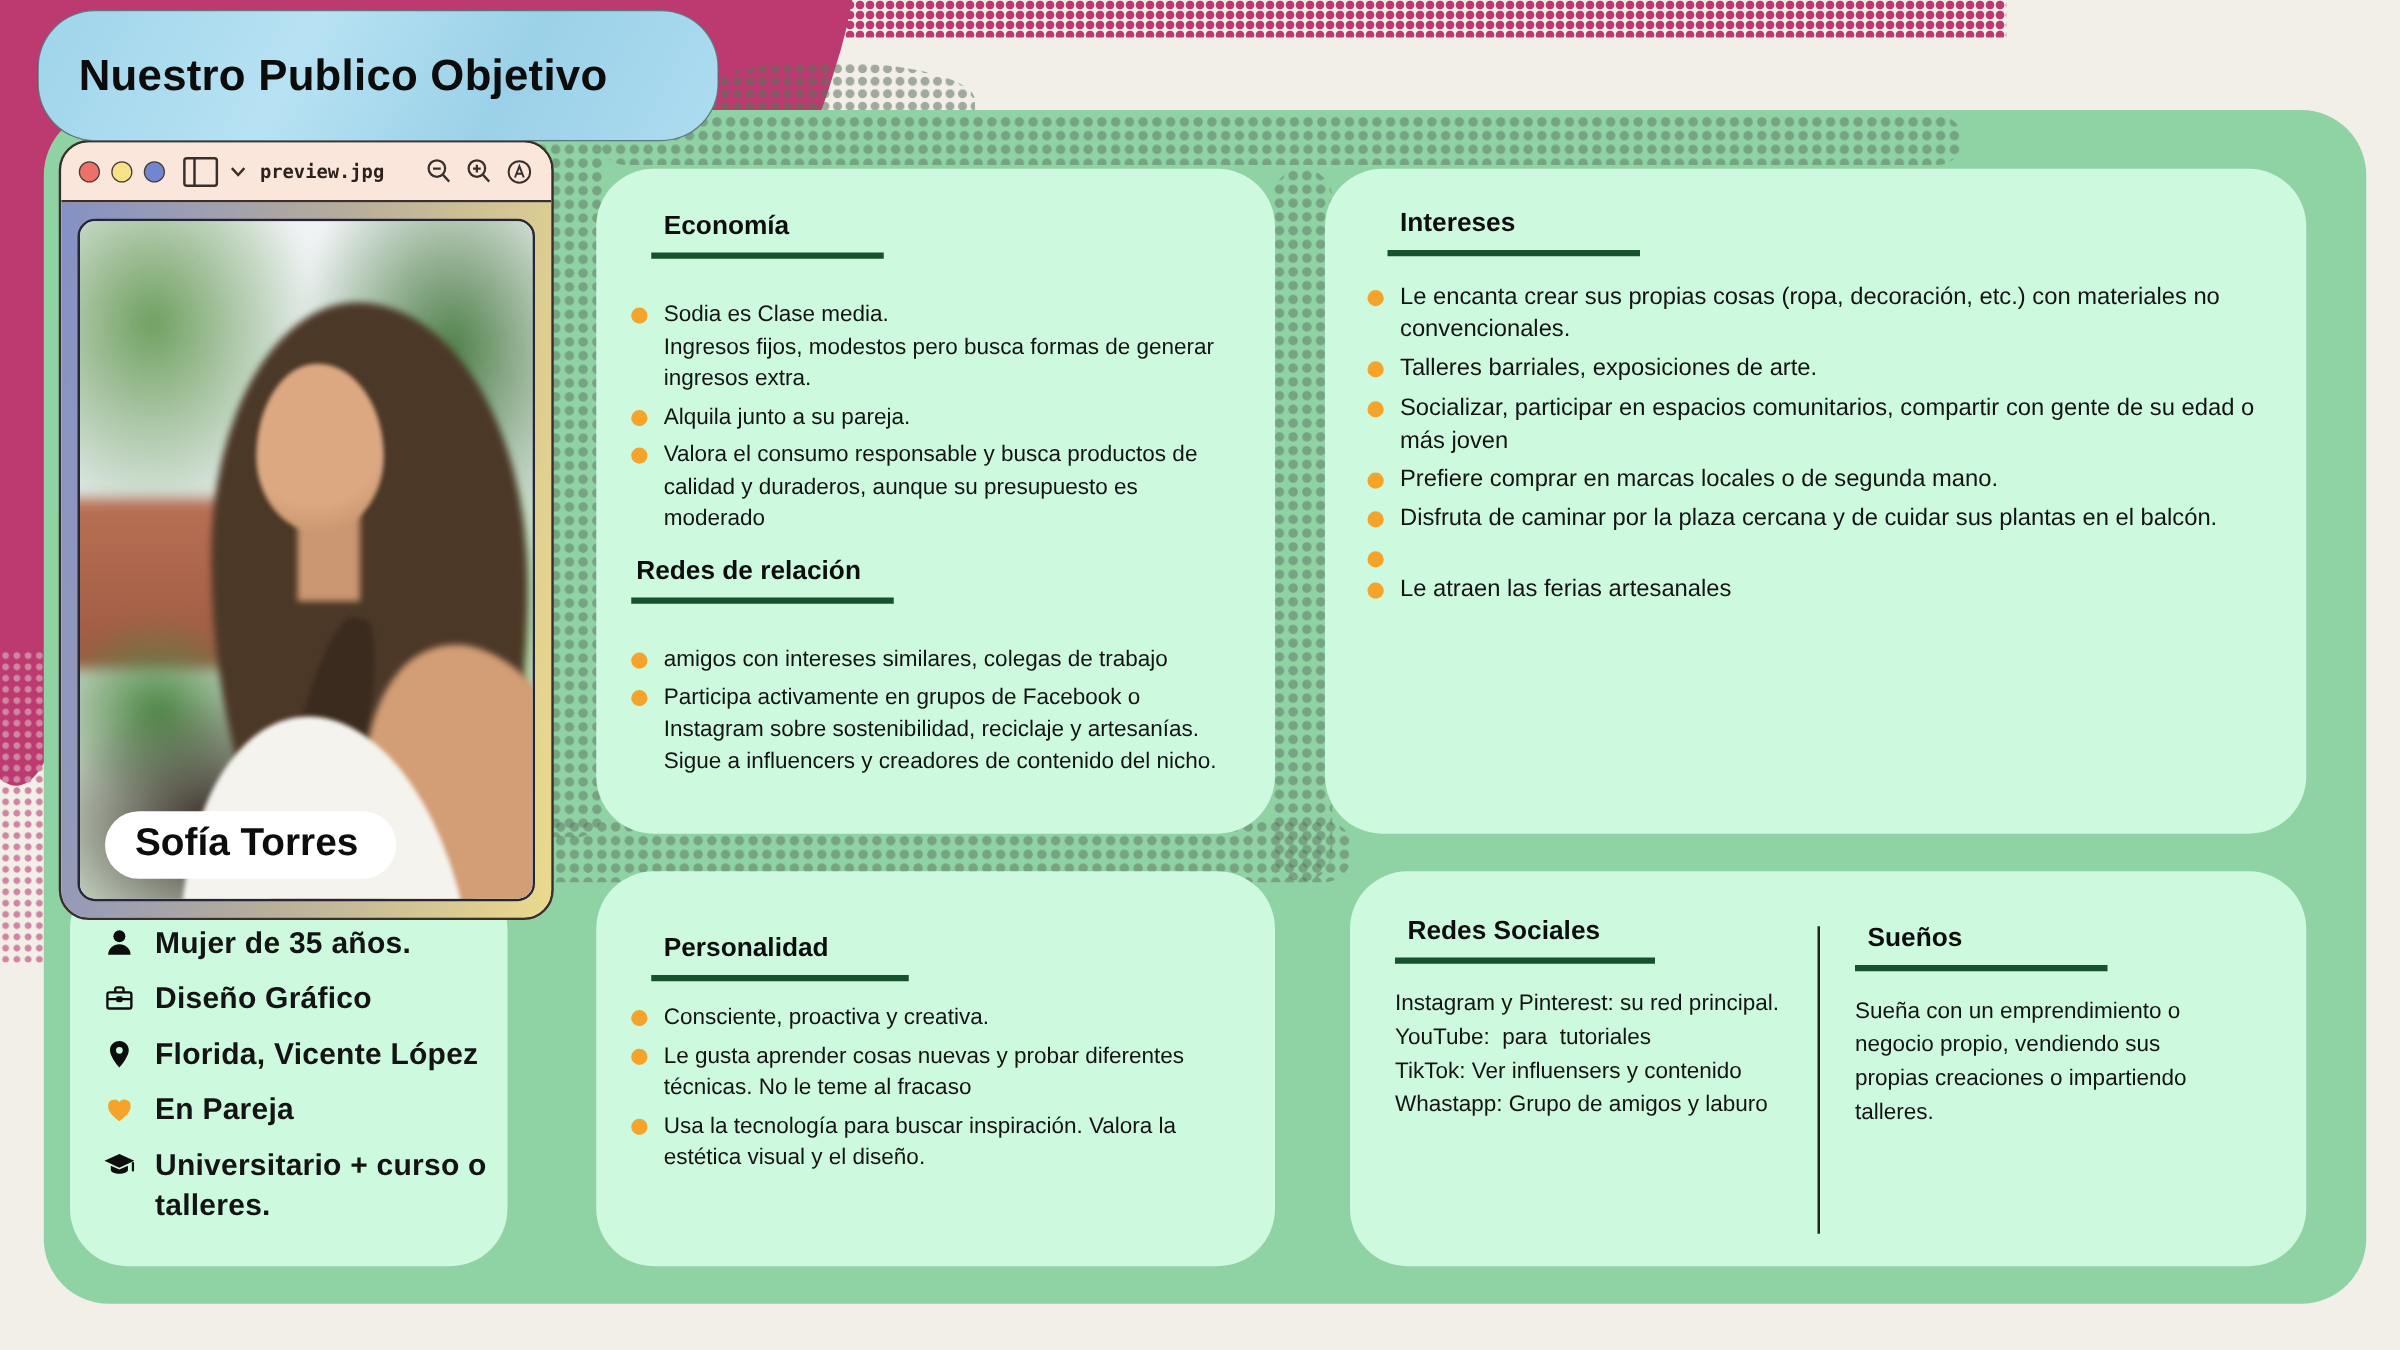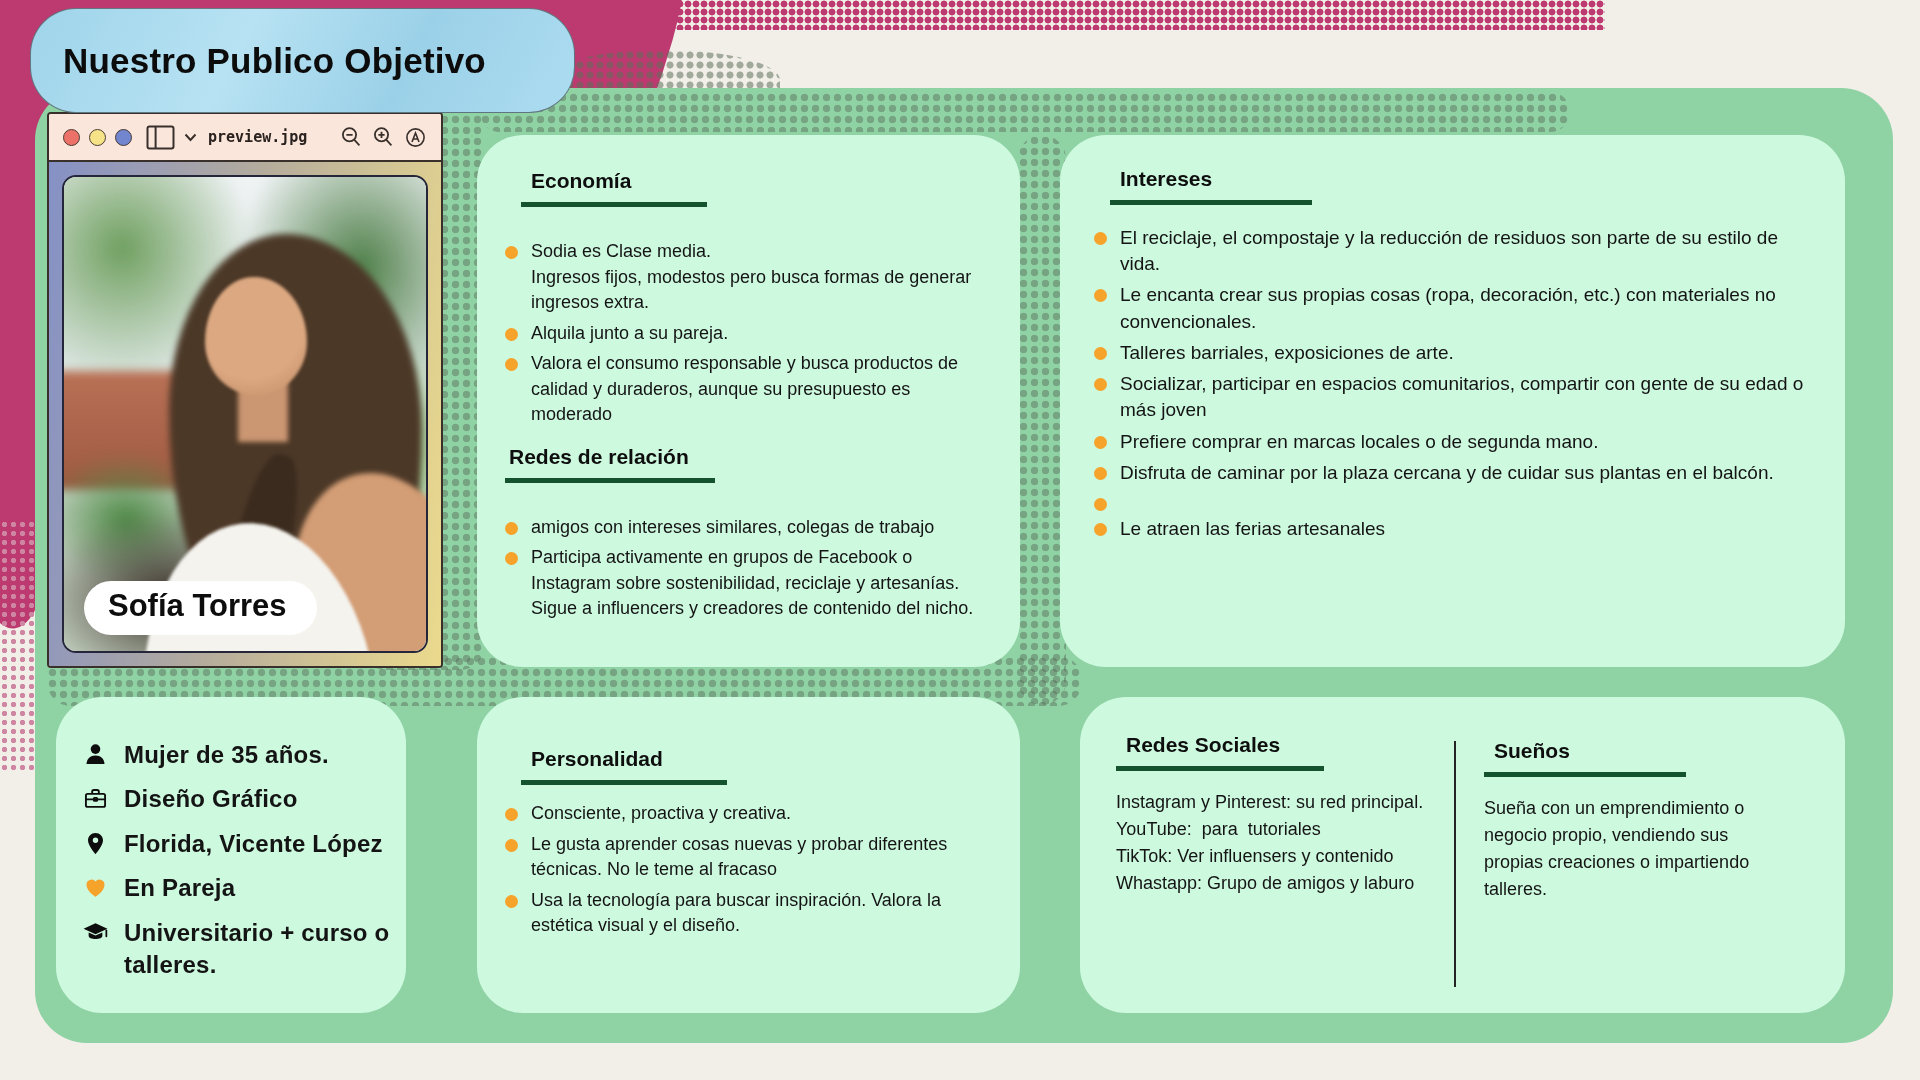--- a/index.html
+++ b/index.html
@@ -43,22 +43,22 @@
   .patchD{left:480px;top:92px;width:1090px;height:40px;}
 
   
   .title-pill{position:absolute;z-index:6;left:30px;top:8px;width:545px;height:105px;
       background:linear-gradient(118deg,#9fd4ea,#b7e2f3 38%,#9bd1e8 68%,#addcf0);
       border:1.5px solid rgba(40,40,40,.55);border-radius:46px;
       display:flex;align-items:center;padding-left:32px;box-sizing:border-box;}
   .title-pill h1{margin:0;font-size:35px;font-weight:800;letter-spacing:.2px;color:#0c0c0c;}
 
   
-  .window{position:absolute;z-index:5;left:47px;top:112px;width:396px;height:556px;
-      border:2px solid #39302c;border-radius:4px;overflow:hidden;box-sizing:border-box;
+  .window{position:absolute;z-index:5;left:47px;top:112px;width:396px;height:624px;
+      border:2px solid #39302c;border-radius:24px;overflow:hidden;box-sizing:border-box;
       background:var(--barpink);}
   .titlebar{height:48px;background:var(--barpink);border-bottom:2px solid #39302c;
       display:flex;align-items:center;gap:9px;padding:0 14px;box-sizing:border-box;}
   .tl{width:17px;height:17px;border-radius:50%;border:1.6px solid #4a3b34;box-sizing:border-box;flex:none;}
   .tl-red{background:#EC7168;}.tl-yellow{background:#F6E387;}.tl-blue{background:#7186CE;}
   .tb-icon{display:flex;align-items:center;flex:none;}
   .sidebar-glyph{margin-left:5px;}
   .filename{font-family:"DejaVu Sans Mono",monospace;font-weight:bold;font-size:15px;color:#2a221f;margin-left:2px;}
   .tb-right{margin-left:auto;display:flex;align-items:center;gap:10px;}
   .win-body{height:calc(100% - 48px);box-sizing:border-box;padding:13px;
@@ -237,24 +237,20 @@
           <span class="btext">Participa activamente en grupos de Facebook o Instagram sobre sostenibilidad, reciclaje y artesanías. Sigue a influencers y creadores de contenido del nicho.</span>
         </li>
     </ul>
   </div>
 
   <div class="card card-int">
     <span class="h-line w-int">Intereses</span>
     <ul class="blist">
       <li>
           <span class="dot"></span>
-          <span class="btext">El reciclaje, el compostaje y la reducción de residuos son parte de su estilo de vida.</span>
-        </li>
-      <li>
-          <span class="dot"></span>
           <span class="btext">Le encanta crear sus propias cosas (ropa, decoración, etc.) con materiales no convencionales.</span>
         </li>
       <li>
           <span class="dot"></span>
           <span class="btext">Talleres barriales, exposiciones de arte.</span>
         </li>
       <li>
           <span class="dot"></span>
           <span class="btext">Socializar, participar en espacios comunitarios, compartir con gente de su edad o más joven</span>
         </li>

